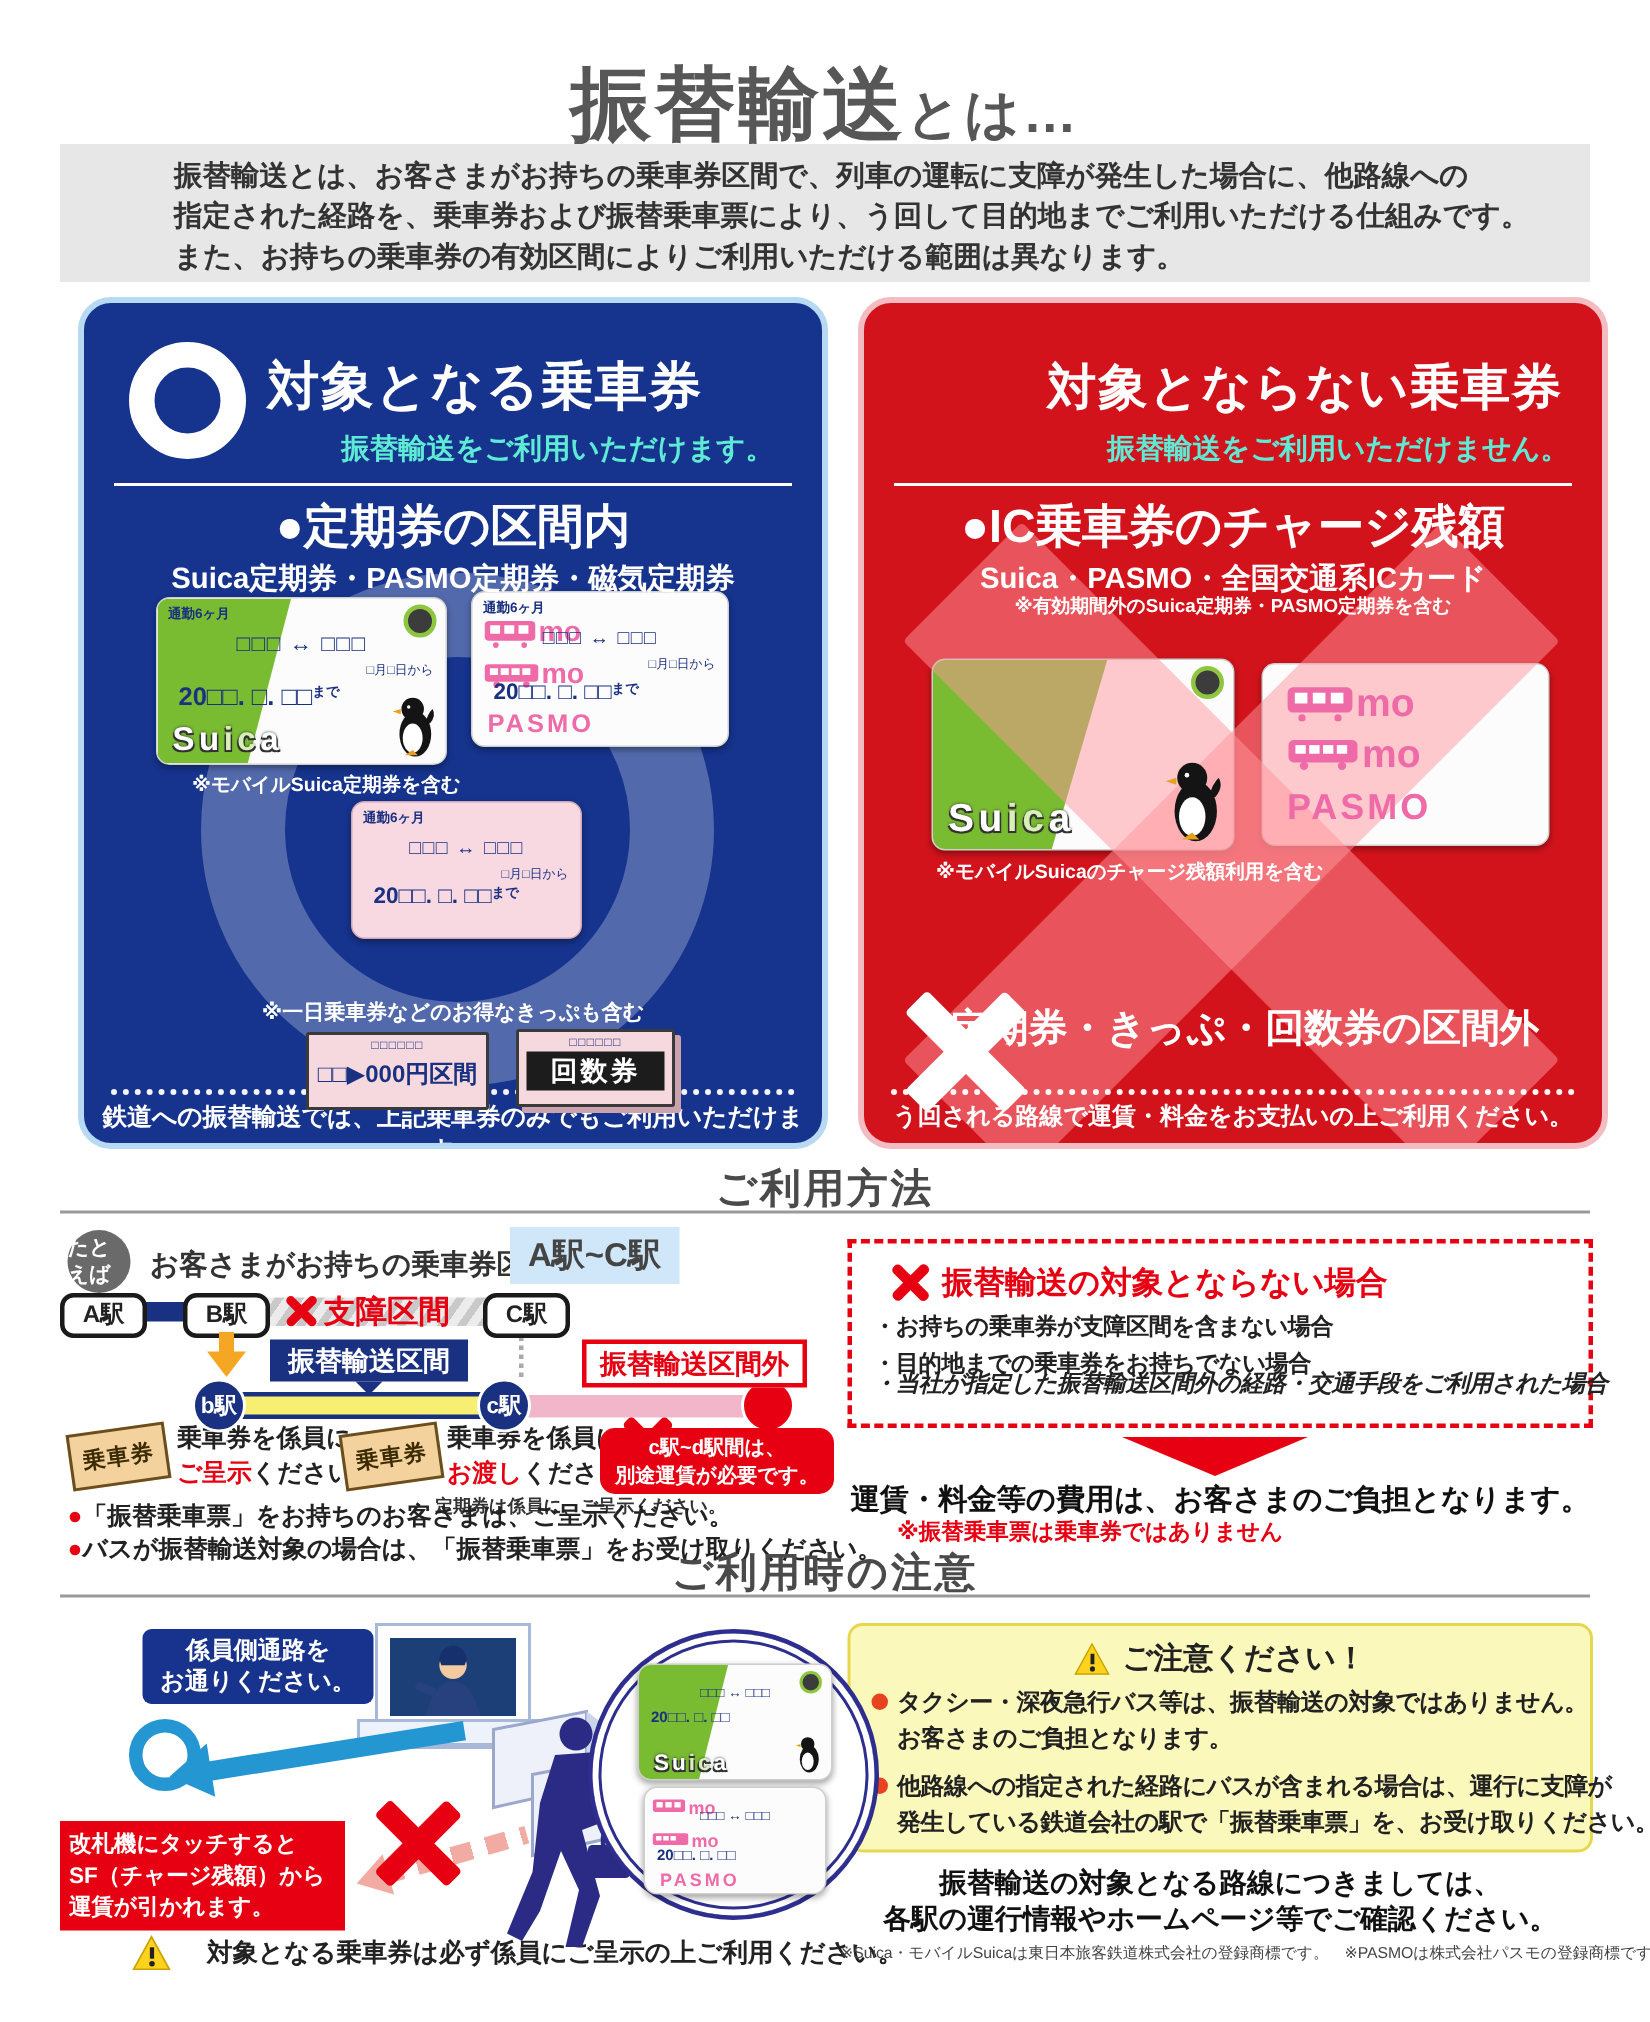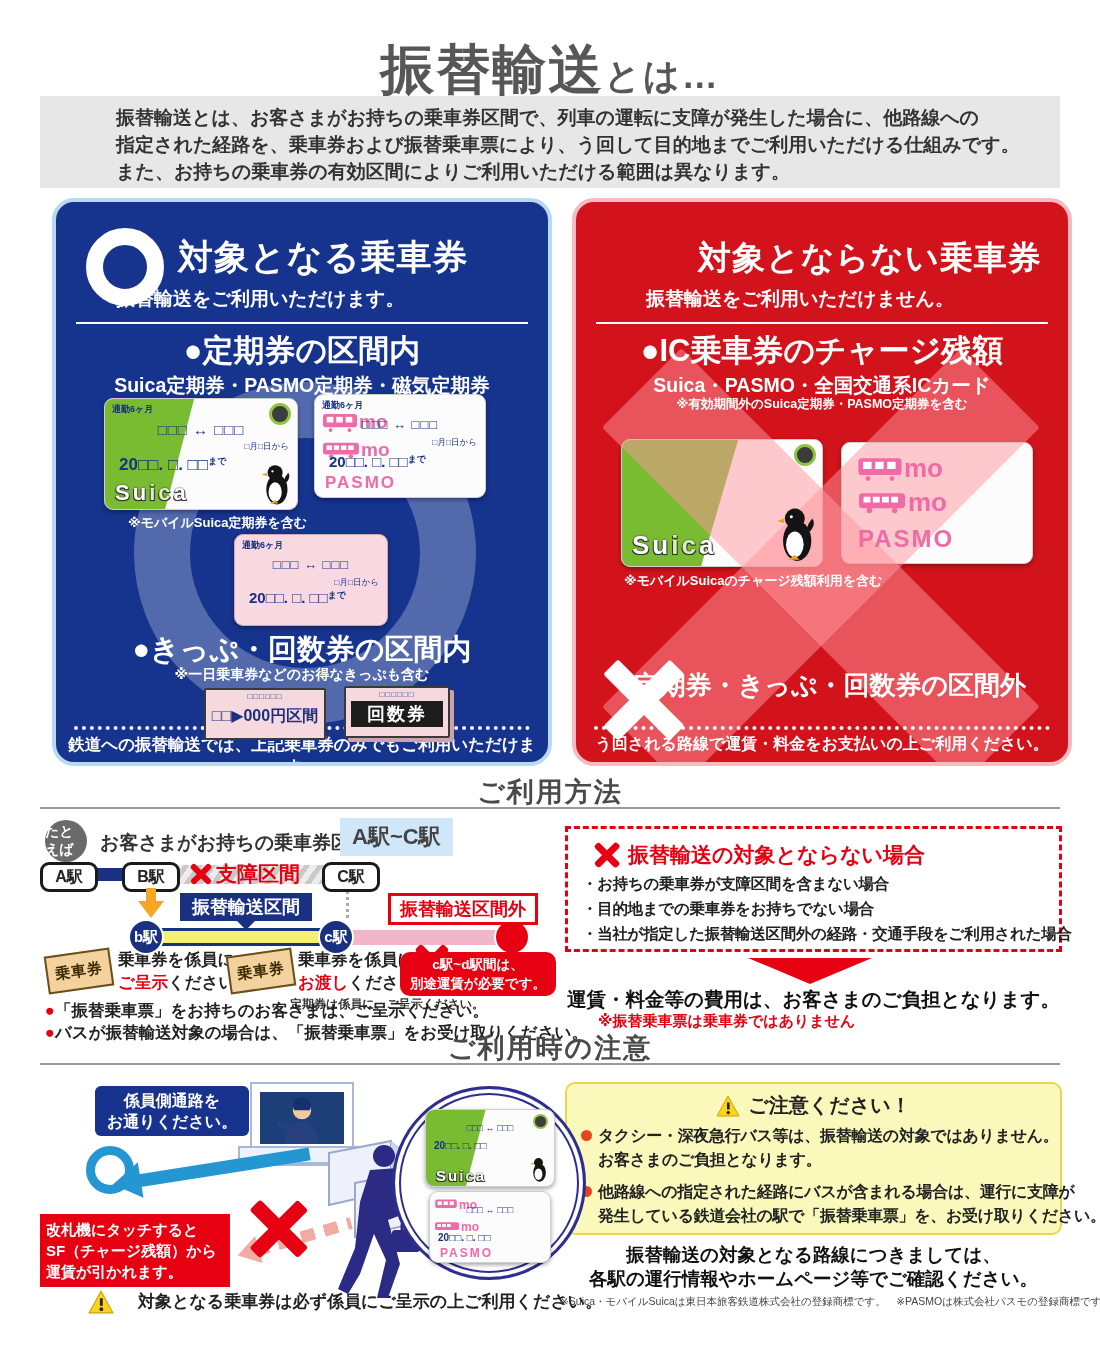--- a/index.html
+++ b/index.html
@@ -23,21 +23,21 @@
   .panel .abs{z-index:1;}
   .wm-circle{position:absolute;left:78px;top:180px;width:230px;height:230px;border:56px solid rgba(155,170,210,.45);
              border-radius:50%;z-index:0;}
   .wm-x{z-index:0;color:rgba(255,150,156,.5);}
   .ring{border-radius:50%;border:17px solid #fff;width:44px;height:44px;}
   .xmark{display:inline-block;position:relative;}
   .xmark::before,.xmark::after{content:"";position:absolute;left:50%;top:50%;width:118%;height:26%;
       background:currentColor;border-radius:3px;transform:translate(-50%,-50%) rotate(45deg);}
   .xmark::after{transform:translate(-50%,-50%) rotate(-45deg);}
   .p-title{font-size:35px;font-weight:900;color:#fff;letter-spacing:1px;white-space:nowrap;}
-  .p-sub{font-size:19px;font-weight:bold;color:#ffffff;width:100%;text-align:left;}
+  .p-sub{font-size:19px;font-weight:bold;color:#5eead4;width:100%;text-align:right;}
   .p-line{left:20px;right:20px;height:2px;background:#fff;}
   .sec-t{width:100%;text-align:center;color:#fff;font-weight:900;white-space:nowrap;}
   .sec-note{width:100%;text-align:center;color:#fff;font-weight:bold;}
   .dotline{left:18px;right:18px;height:0;border-top:4px dotted rgba(255,255,255,.95);}
   .p-foot{width:100%;text-align:center;color:#fff;font-weight:bold;font-size:16.5px;}
 
   
   .card{position:absolute;background:#fcfcfd;border-radius:9px;border:1px solid #cfcfcf;
         box-shadow:0 2px 4px rgba(0,0,0,.35);overflow:hidden;}
   .wedge{position:absolute;left:0;top:0;bottom:0;width:58%;background:#79bb31;
@@ -215,21 +215,20 @@
 
     <div class="abs" style="left:72px;top:312px;color:#fff;font-weight:bold;font-size:13px;">※モバイルSuica定期券を含む</div>
 
     <div class="card pink" style="left:178px;top:332px;width:152px;height:90px;">
       <span class="c-type">通勤6ヶ月</span>
       <span class="c-route" style="font-size:13px;">□□□ ↔ □□□</span>
       <span class="c-from">□月□日から</span>
       <span class="c-date" style="top:54px;font-size:15px;"><span>20□□. □. □□</span><span class="c-until">まで</span></span>
     </div>
 
-    <div class="abs sec-t" style="top:428px;font-size:29px;">●きっぷ・回数券の区間内</div>
     <div class="abs sec-note" style="top:464px;font-size:14px;">※一日乗車券などのお得なきっぷも含む</div>
 
     <div class="ticket" style="left:148px;top:486px;width:118px;height:48px;">
       <span class="t-dots">□□□□□□</span>
       <span class="t-fare">□□▶000円区間</span>
     </div>
 
     <div class="ticket" style="left:288px;top:484px;width:102px;height:48px;box-shadow:4px 4px 0 #caa3ae;">
       <span class="t-dots">□□□□□□</span>
       <span class="t-coupon">回数券</span>
@@ -358,21 +357,21 @@
   <div class="ubullet" style="left:45px;top:1022px;"><span class="red">●</span><span>バスが振替輸送対象の場合は、「振替乗車票」をお受け取りください。</span></div>
 
   
   <div class="dashbox">
     <div class="dash-h">
       <span class="xmark" style="width:26px;height:26px;color:#e60012;"></span>
       <span>振替輸送の対象とならない場合</span>
     </div>
     <div class="dash-item" style="top:45px;">・お持ちの乗車券が支障区間を含まない場合</div>
     <div class="dash-item" style="top:70px;">・目的地までの乗車券をお持ちでない場合</div>
-    <div class="dash-item" style="top:95px;">・当社が指定した振替輸送区間外の経路・交通手段をご利用された場合</div>
+    <div class="dash-item" style="top:83px;font-style:italic;">・当社が指定した振替輸送区間外の経路・交通手段をご利用された場合</div>
   </div>
   <div class="tri-down" style="left:748px;top:958px;"></div>
   <div class="abs ctr b" style="left:565px;top:986px;width:497px;font-size:19.5px;color:#111;white-space:nowrap;">運賃・料金等の費用は、お客さまのご負担となります。</div>
   <div class="abs red b" style="left:598px;top:1012px;font-size:15px;">※振替乗車票は乗車券ではありません</div>
 
   
   <div class="h2" style="top:1030px;">ご利用時の注意</div>
   <div class="h2line" style="top:1063px;"></div>
 
   

